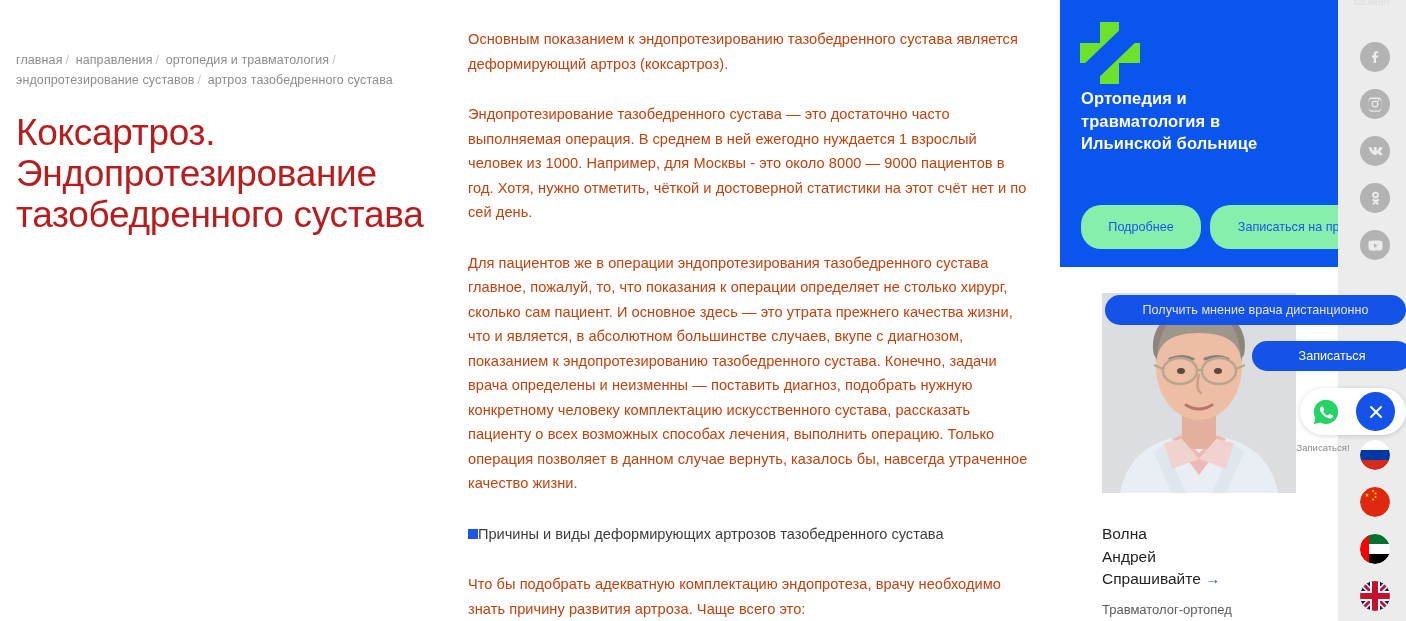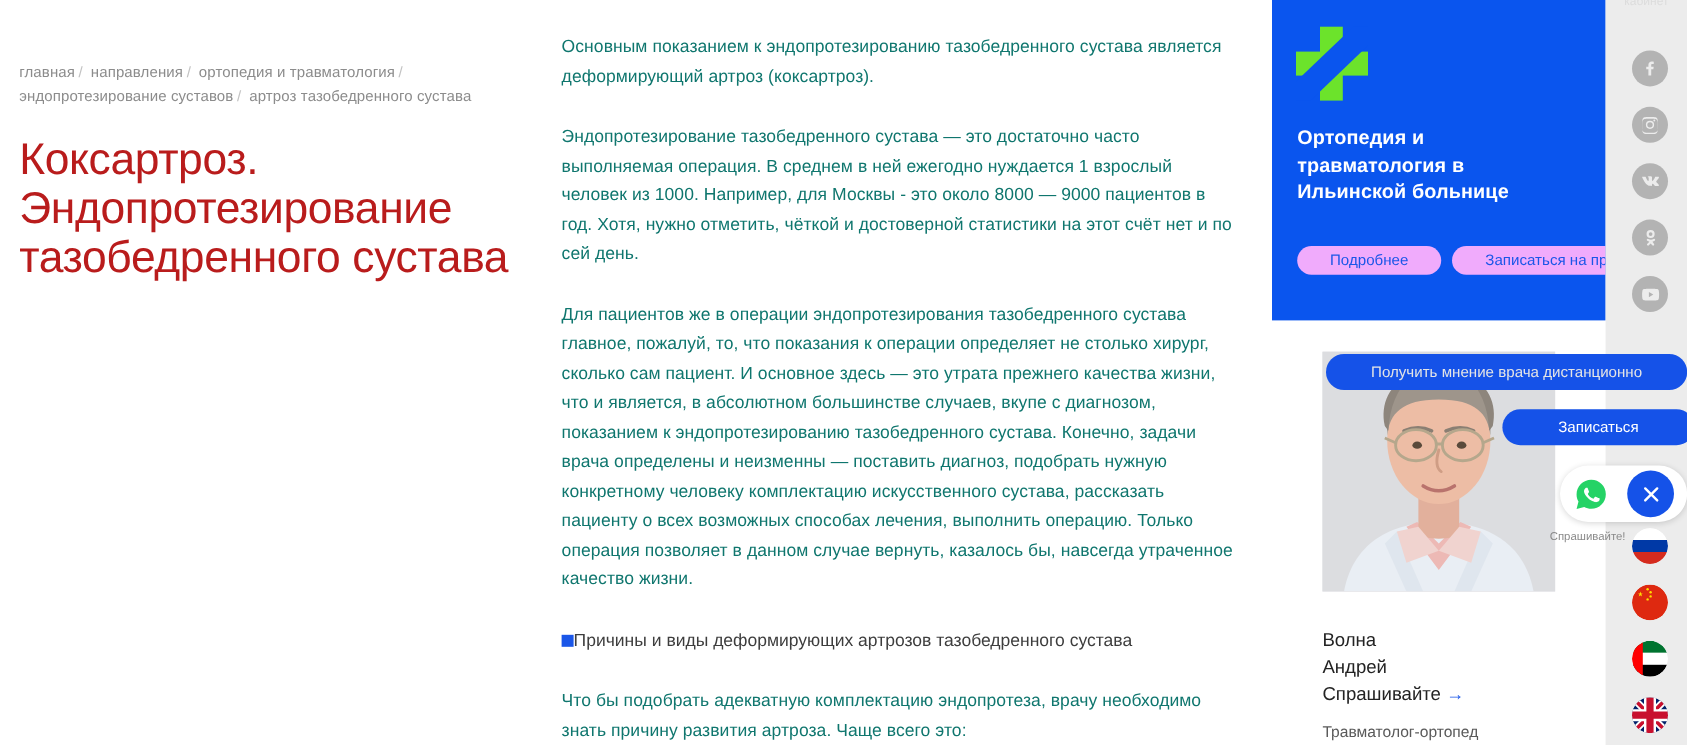--- a/index.html
+++ b/index.html
@@ -23,21 +23,21 @@
     font-weight:400;
     color:#b91c1c;
     letter-spacing:-0.3px;
   }
 
   
   .article { position:absolute; left:468px; top:0; width:560px; padding-top:27px; }
   .article p {
     font-size:14.6px;
     line-height:24.5px;
-    color:#0f766e;
+    color:#c2410c;
     margin-bottom:26px;
     letter-spacing:.05px;
   }
   .bullet-row { display:flex; align-items:flex-start; margin-bottom:26px; }
   .bullet-sq { width:10px; height:10px; background:#1a56e8; margin-top:7px; flex:0 0 10px; }
   .bullet-row .bullet-text {
     font-size:14.6px;
     line-height:24.5px;
     color:#3d3d3d;
   }
@@ -46,30 +46,30 @@
   .sidebar { position:absolute; left:1060px; top:0; width:278px; height:621px; background:#fff; }
 
   .promo-card {
     position:relative;
     width:278px; height:267px;
     background:#0a55ee;
     overflow:hidden;
   }
   .logo { position:absolute; left:1080px; top:22px; width:60px; height:62px; }
   .promo-title {
-    position:absolute; left:21px; top:104px; width:220px;
+    position:absolute; left:21px; top:87px; width:220px;
     color:#ffffff; font-size:16.5px; line-height:22.5px; font-weight:700;
     letter-spacing:.1px;
   }
   .promo-btns { position:absolute; left:21px; top:205px; display:flex; gap:9px; }
   .pill {
-    background:#f0abfc; color:#1a56e8;
+    background:#86efac; color:#1a56e8;
     border-radius:20px; border:none;
     font-size:12.6px; font-family:"Liberation Sans", sans-serif;
-    height:24px; display:flex; align-items:center; justify-content:center;
+    height:44px; display:flex; align-items:center; justify-content:center;
     white-space:nowrap; cursor:pointer;
   }
   .pill.one { width:120px; }
   .pill.two { width:180px; }
 
   
   .doctor-block { position:relative; width:278px; padding-top:40px; }
   .doctor-photo {
     position:absolute; left:42px; top:26px;
     width:194px; height:200px;
@@ -347,15 +347,15 @@
     <svg width="30" height="30" viewBox="0 0 32 32">
         <path fill="#25D366" d="M16 3C8.8 3 3 8.8 3 16c0 2.3.6 4.5 1.7 6.4L3 29l6.8-1.8c1.9 1 4 1.6 6.2 1.6 7.2 0 13-5.8 13-13S23.2 3 16 3z"></path>
         <path fill="#fff" d="M22.3 19.2c-.3-.2-2-1-2.3-1.1-.3-.1-.5-.2-.8.2-.2.3-.8 1.1-1 1.3-.2.2-.4.2-.7.1-.3-.2-1.4-.5-2.6-1.6-1-.9-1.6-2-1.8-2.3-.2-.3 0-.5.1-.7.2-.2.3-.4.5-.6.2-.2.2-.3.3-.6.1-.2 0-.4 0-.6s-.8-1.9-1-2.6c-.3-.7-.5-.6-.7-.6h-.6c-.2 0-.6.1-.9.4-.3.3-1.2 1.2-1.2 2.8s1.2 3.3 1.4 3.5c.2.2 2.4 3.7 5.9 5.1 3.5 1.4 3.5.9 4.1.9.6-.1 2-.8 2.3-1.6.3-.8.3-1.5.2-1.6-.1-.2-.3-.2-.6-.4z"></path>
       </svg>
   </div>
   <div class="close-btn">
     <svg width="20" height="20" viewBox="0 0 24 24">
         <path d="M6 6 L18 18 M18 6 L6 18" stroke="#ffffff" stroke-width="2.4" stroke-linecap="round"></path>
       </svg>
   </div>
-  <div class="chat-caption">Спрашивайте!</div>
+  <div class="chat-caption">Записаться!</div>
 
 </div>
 
 </body></html>

